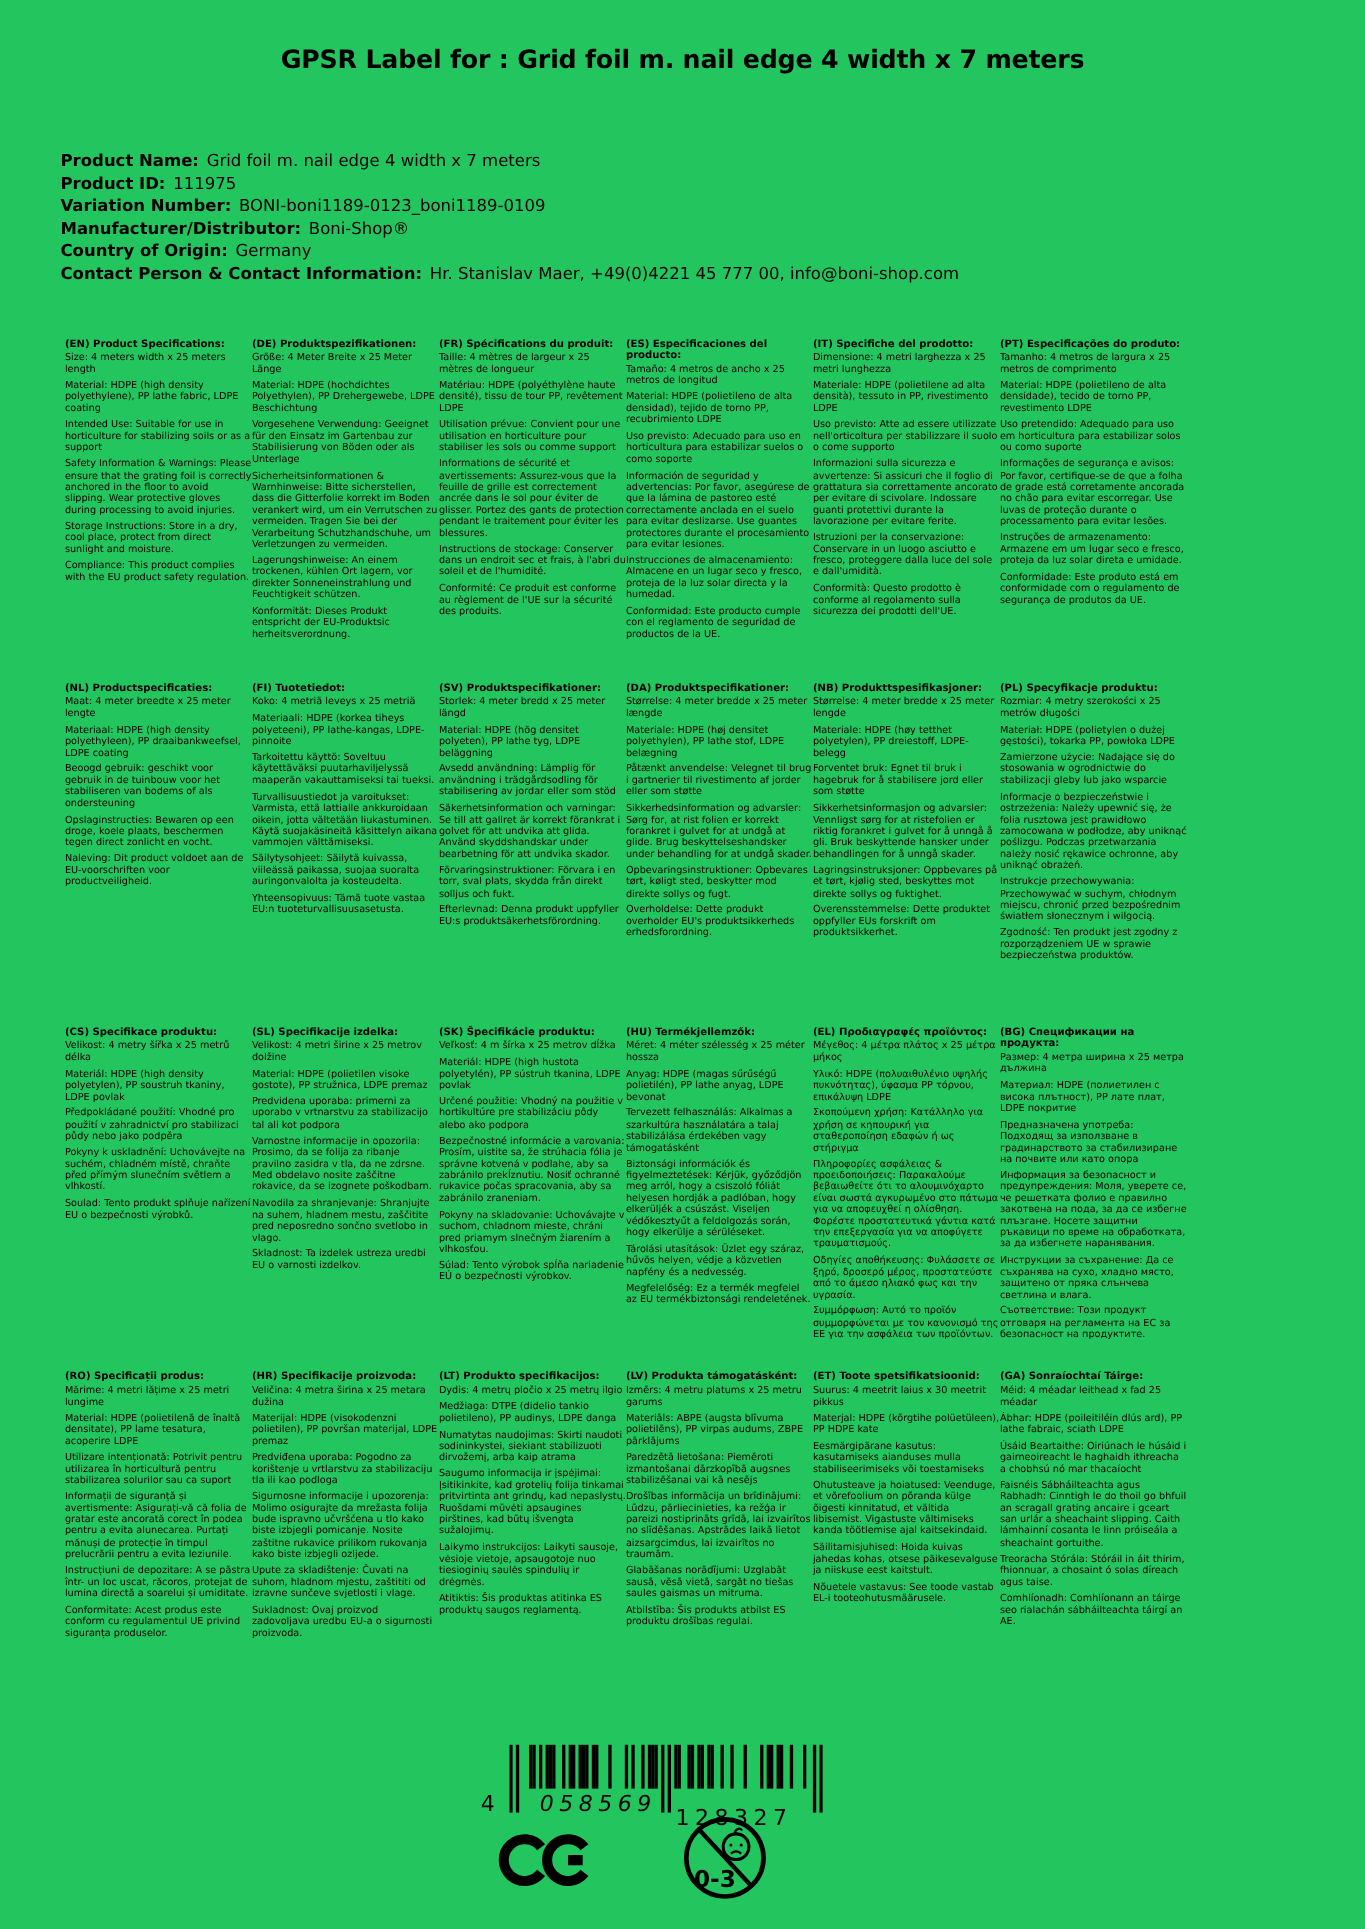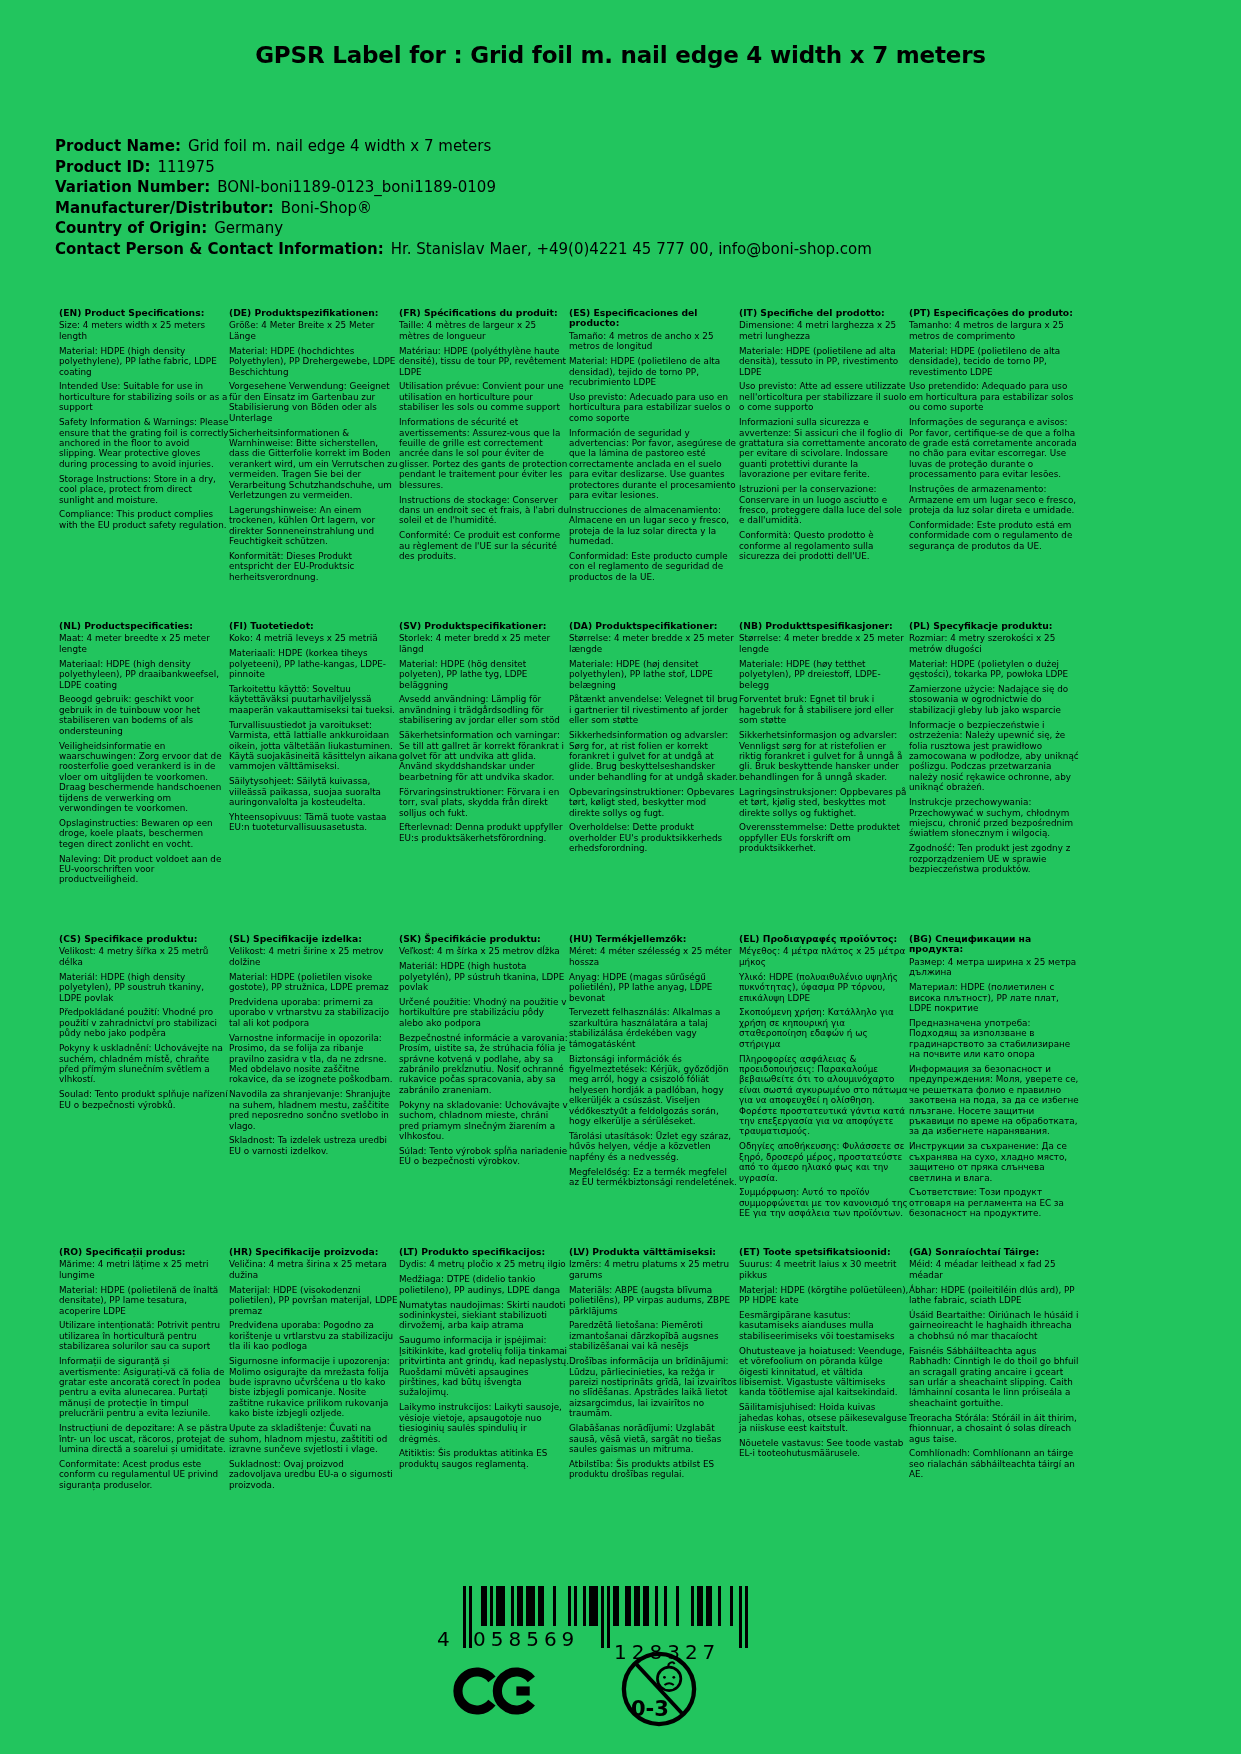--- a/index.html
+++ b/index.html
@@ -32,21 +32,21 @@
   .cell-par{margin:0 0 4.5px 0;}
   .barcode{
     position:absolute;left:437px;top:1586px;width:330px;height:70px;
   }
   #barcode-svg{position:absolute;left:26px;top:0;}
   .bc-digits span{
     position:absolute;top:41px;font-size:20px;color:#000;
     font-family:"DejaVu Sans", sans-serif;
   }
   .bc-lead{left:0;}
-  .bc-left{left:36px;width:124px;text-align:left;letter-spacing:5px;}
+  .bc-left{left:36px;width:124px;text-align:right;letter-spacing:5px;font-style:italic;}
   .bc-right{left:177px;width:124px;text-align:left;letter-spacing:5px;margin-top:13px;}
   .ce-mark{position:absolute;left:453px;top:1660px;}
   .age-warning{position:absolute;left:620px;top:1650px;}
 </style>
 </head>
 <body>
 
 <div class="page">
 
   <div class="title">GPSR Label for : Grid foil m. nail edge 4 width x 7 meters</div>
@@ -132,21 +132,20 @@
           <p class="cell-par">Conformidade: Este produto está em conformidade com o regulamento de segurança de produtos da UE.</p>
         </div>
     </div>
 
     <div class="spec-cell">
       <p class="cell-header">(NL) Productspecificaties:</p>
       <div class="cell-body">
           <p class="cell-par">Maat: 4 meter breedte x 25 meter lengte</p>
           <p class="cell-par">Materiaal: HDPE (high density polyethyleen), PP draaibankweefsel, LDPE coating</p>
           <p class="cell-par">Beoogd gebruik: geschikt voor gebruik in de tuinbouw voor het stabiliseren van bodems of als ondersteuning</p>
-          <p class="cell-par">Veiligheidsinformatie en waarschuwingen: Zorg ervoor dat de roosterfolie goed verankerd is in de vloer om uitglijden te voorkomen. Draag beschermende handschoenen tijdens de verwerking om verwondingen te voorkomen.</p>
           <p class="cell-par">Opslaginstructies: Bewaren op een droge, koele plaats, beschermen tegen direct zonlicht en vocht.</p>
           <p class="cell-par">Naleving: Dit product voldoet aan de EU-voorschriften voor productveiligheid.</p>
         </div>
     </div>
 
     <div class="spec-cell">
       <p class="cell-header">(FI) Tuotetiedot:</p>
       <div class="cell-body">
           <p class="cell-par">Koko: 4 metriä leveys x 25 metriä</p>
           <p class="cell-par">Materiaali: HDPE (korkea tiheys polyeteeni), PP lathe-kangas, LDPE-pinnoite</p>
@@ -306,21 +305,21 @@
           <p class="cell-par">Dydis: 4 metrų pločio x 25 metrų ilgio</p>
           <p class="cell-par">Medžiaga: DTPE (didelio tankio polietileno), PP audinys, LDPE danga</p>
           <p class="cell-par">Numatytas naudojimas: Skirti naudoti sodininkystei, siekiant stabilizuoti dirvožemį, arba kaip atrama</p>
           <p class="cell-par">Saugumo informacija ir įspėjimai: Įsitikinkite, kad grotelių folija tinkamai pritvirtinta ant grindų, kad nepaslystų. Ruošdami mūvėti apsaugines pirštines, kad būtų išvengta sužalojimų.</p>
           <p class="cell-par">Laikymo instrukcijos: Laikyti sausoje, vėsioje vietoje, apsaugotoje nuo tiesioginių saulės spindulių ir drėgmės.</p>
           <p class="cell-par">Atitiktis: Šis produktas atitinka ES produktų saugos reglamentą.</p>
         </div>
     </div>
 
     <div class="spec-cell">
-      <p class="cell-header">(LV) Produkta välttämiseksi:</p>
+      <p class="cell-header">(LV) Produkta támogatásként:</p>
       <div class="cell-body">
           <p class="cell-par">Izmērs: 4 metru platums x 25 metru garums</p>
           <p class="cell-par">Materiāls: ABPE (augsta blīvuma polietilēns), PP virpas audums, ZBPE pārklājums</p>
           <p class="cell-par">Paredzētā lietošana: Piemēroti izmantošanai dārzkopībā augsnes stabilizēšanai vai kā nesējs</p>
           <p class="cell-par">Drošības informācija un brīdinājumi: Lūdzu, pārliecinieties, ka režģa ir pareizi nostiprināts grīdā, lai izvairītos no slīdēšanas. Apstrādes laikā lietot aizsargcimdus, lai izvairītos no traumām.</p>
           <p class="cell-par">Glabāšanas norādījumi: Uzglabāt sausā, vēsā vietā, sargāt no tiešas saules gaismas un mitruma.</p>
           <p class="cell-par">Atbilstība: Šis produkts atbilst ES produktu drošības regulai.</p>
         </div>
     </div>
 

